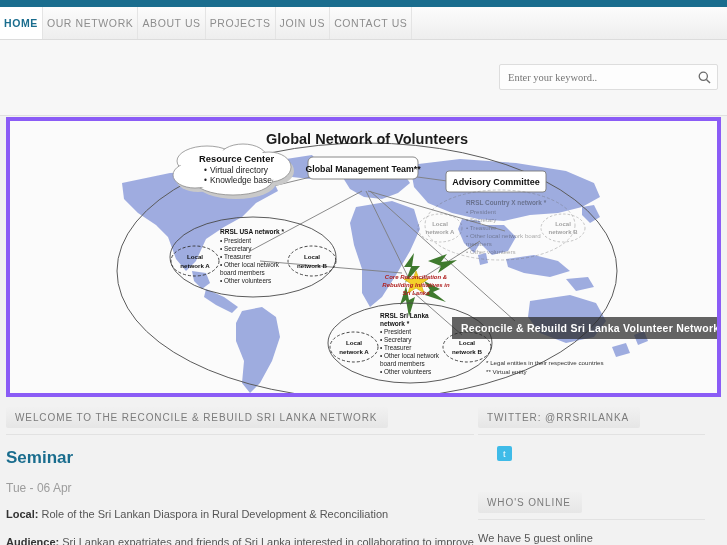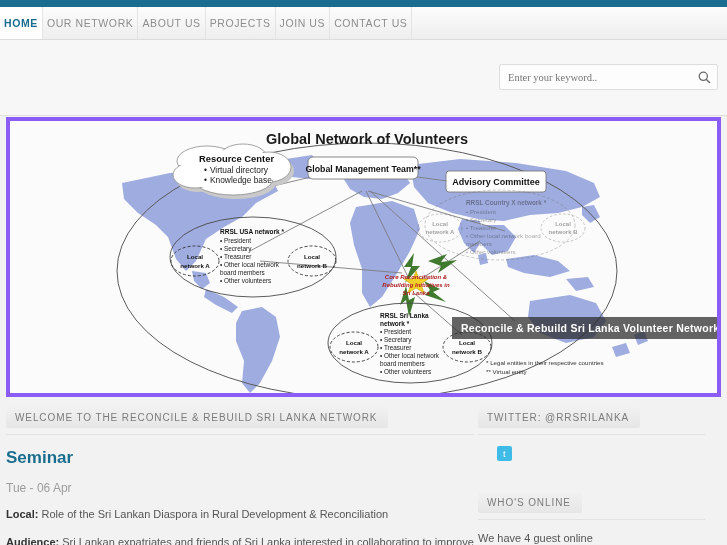--- a/index.html
+++ b/index.html
@@ -344,15 +344,15 @@
     <div class="sec-head">TWITTER: @RRSRILANKA</div>
     <div class="sec-rule"></div>
 
     <div id="twitter-row">
       <span id="twitter-icon">t</span>
     </div>
 
     <div class="sec-head" style="margin-top:31px;">WHO'S ONLINE</div>
     <div class="sec-rule"></div>
 
-    <p id="online-text">We have 4 guest online</p>
+    <p id="online-text">We have 5 guest online</p>
   </aside>
 </div>
 
 </body></html>

